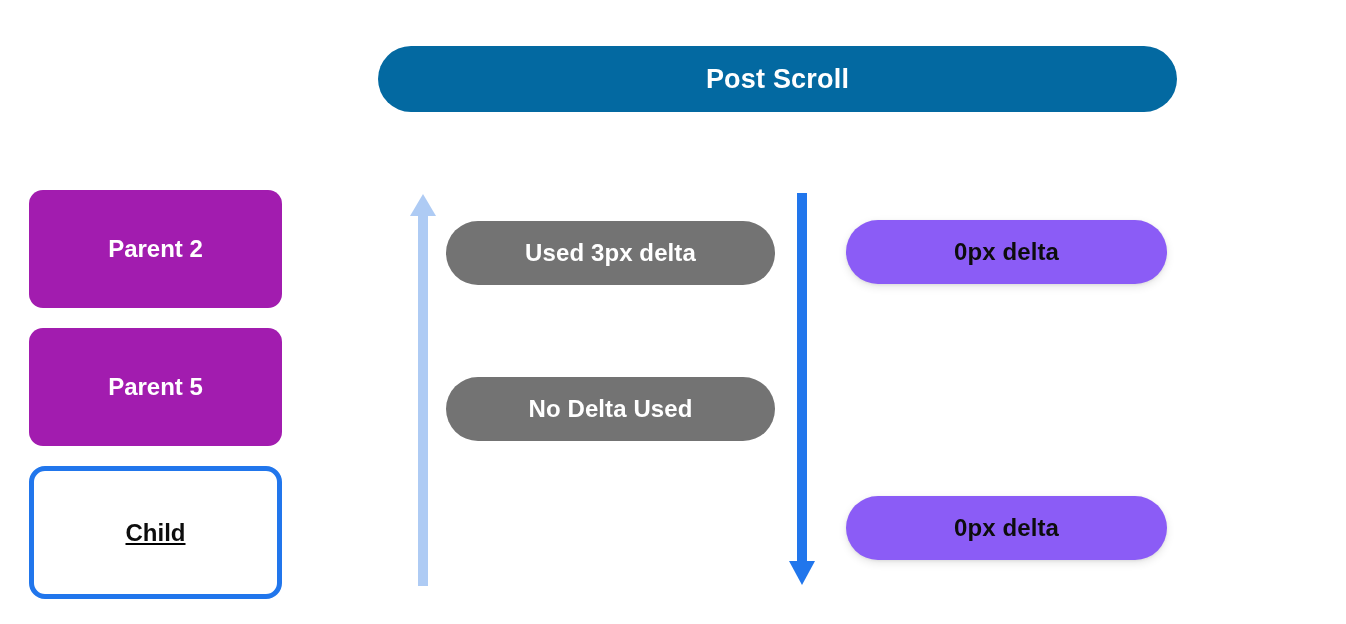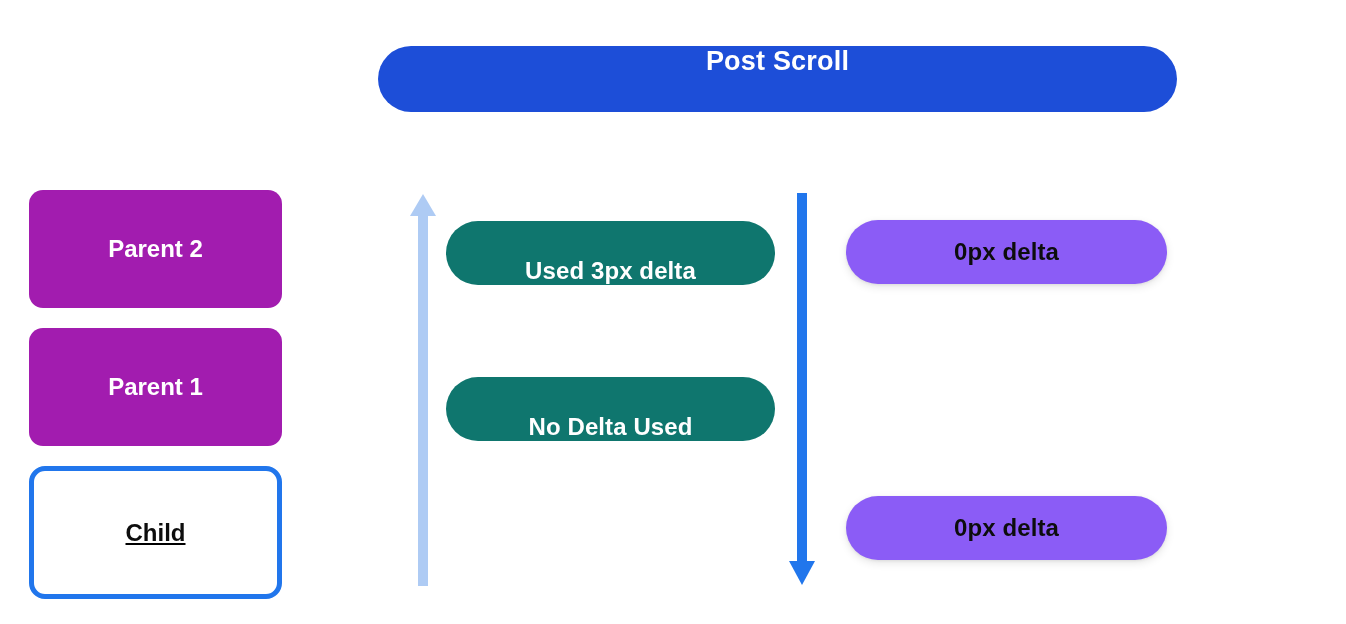--- a/index.html
+++ b/index.html
@@ -21,24 +21,24 @@
     inset: 0;
   }
 
   
   .title-banner {
     position: absolute;
     left: 378px;
     top: 46px;
     width: 799px;
     height: 66px;
-    background: #1d4ed8;
+    background: #0369a1;
     border-radius: 33px;
     display: flex;
-    align-items: flex-start;
+    align-items: center;
     justify-content: center;
   }
   .title-banner .title-text {
     color: #ffffff;
     font-size: 27px;
     font-weight: 700;
     letter-spacing: 0.2px;
   }
 
   
@@ -109,24 +109,23 @@
     align-items: center;
     justify-content: center;
     box-sizing: border-box;
   }
   .pill .pill-label {
     font-size: 24px;
     font-weight: 700;
     letter-spacing: 0.1px;
   }
   .pill.blue {
-    background: #0f766e;
+    background: #737373;
     left: 446px;
     width: 329px;
-    align-items: flex-end;
   }
   .pill.blue .pill-label {
     color: #ffffff;
   }
   .pill.white {
     background: #8b5cf6;
     left: 846px;
     width: 321px;
     box-shadow: 0 3px 9px rgba(0, 0, 0, 0.10), 0 1px 3px rgba(0, 0, 0, 0.07);
   }
@@ -148,21 +147,21 @@
     <span class="title-text">Post Scroll</span>
   </div>
 
   <div class="node-stack">
 
     <div class="node-box filled">
       <span class="node-label">Parent 2</span>
     </div>
 
     <div class="node-box filled">
-      <span class="node-label">Parent 1</span>
+      <span class="node-label">Parent 5</span>
     </div>
 
     <div class="node-box outlined">
       <span class="node-label">Child</span>
     </div>
 
   </div>
 
   <div class="arrow arrow-up">
     <svg viewBox="0 0 28 392" preserveAspectRatio="none" aria-hidden="true">

